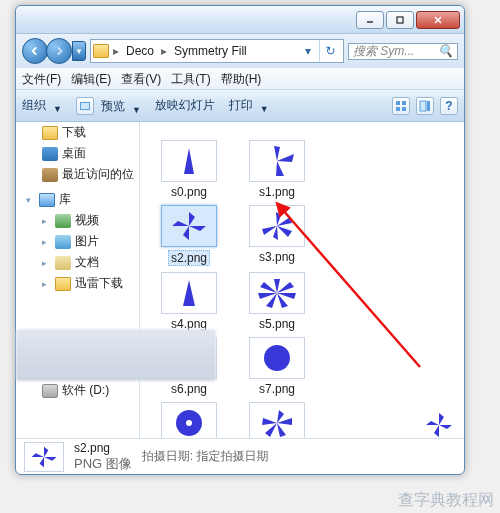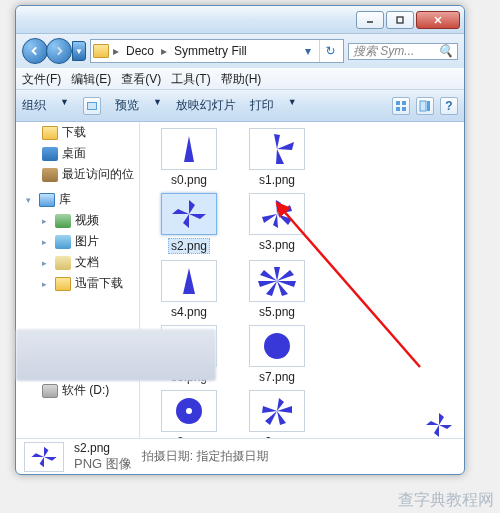--- a/index.html
+++ b/index.html
@@ -18,41 +18,41 @@
 .folder-ico{width:16px;height:14px;background:linear-gradient(#fde79a,#f2c24c);border:1px solid #c99a2d;border-radius:1px}
 .crumb{padding:2px 3px;color:#222}
 .crumb-sep{color:#666}
 .addr-drop{margin-left:auto;color:#3a69a0;padding:0 4px}
 .refresh{width:22px;display:flex;align-items:center;justify-content:center;border-left:1px solid #c5d6e7;color:#2a71b6;height:100%}
 .search-box{width:110px;height:17px;border:1px solid #8aa8c3;background:#fff;display:flex;align-items:center;padding:0 4px;color:#888;font-style:italic}
 .search-box .mag{margin-left:auto;color:#3a69a0}
 .menubar{height:22px;background:linear-gradient(#f8fbfe,#eaf1f9);border-top:1px solid #fff;border-bottom:1px solid #c9d8e8;display:flex;align-items:center;padding:0 6px;gap:10px}
 .menubar span{color:#222}
 .toolbar{height:32px;background:linear-gradient(#ebf3fb,#d2e4f5,#c5dbf1);border-bottom:1px solid #a9c2db;display:flex;align-items:center;padding:0 6px;gap:14px;color:#17365a}
-.tb-item{display:flex;align-items:flex-start;gap:14px}
+.tb-item{display:flex;align-items:flex-end;gap:7px}
 .tb-item .drop{color:#17365a;font-size:9px}
 .tb-right{margin-left:auto;display:flex;align-items:center;gap:6px}
 .tb-ico{width:18px;height:18px;border:1px solid #9ab7d4;border-radius:2px;background:linear-gradient(#fdfeff,#e4eef8);display:flex;align-items:center;justify-content:center}
 .body-split{display:flex;height:316px}
 .tree{width:124px;border-right:1px solid #d8e2ed;overflow:hidden;padding:0 0}
 .tree-item{display:flex;align-items:center;gap:4px;padding:2px 4px 2px 10px;color:#222;white-space:nowrap}
 .tree-item.group{font-weight:normal;margin-top:4px}
 .tree-sub{padding-left:26px}
 .tri{width:9px;display:inline-block;color:#7a98b7;font-size:9px}
 .ico-sm{width:16px;height:14px;display:inline-block}
 .ico-dl{background:linear-gradient(#fde79a,#f2c24c);border:1px solid #c99a2d;border-radius:1px}
 .ico-desk{background:linear-gradient(#5aa0e0,#2a71b6);border-radius:2px}
 .ico-recent{background:linear-gradient(#c8a36b,#9c7640);border-radius:2px}
 .ico-lib{background:linear-gradient(#bfe2ff,#5aa0e0);border:1px solid #3a7ab5;border-radius:1px}
 .ico-vid{background:linear-gradient(#a4d4a4,#4b9e4b);border-radius:2px}
 .ico-pic{background:linear-gradient(#9fd4f0,#4a9cd4);border-radius:2px}
 .ico-doc{background:linear-gradient(#f2e6b0,#d9c06c);border-radius:2px}
 .ico-comp{background:linear-gradient(#c8d8e8,#8fa9c5);border-radius:2px}
 .ico-drv{background:linear-gradient(#d8d8d8,#a8a8a8);border:1px solid #888;border-radius:2px}
-.grid{flex:1;padding:6px 4px;overflow:hidden;position:relative}
+.grid{flex:1;padding:18px 4px;overflow:hidden;position:relative}
 .row{display:flex;gap:18px;margin-bottom:6px;margin-left:10px}
 .thumb{width:70px;text-align:center}
 .thumb .box{width:56px;height:42px;margin:0 auto 3px;background:#fff;border:1px solid #c8d4e2;display:flex;align-items:center;justify-content:center;padding:2px}
 .thumb.sel .box{background:#d6e8fb;border:1px solid #7fb4e8;box-shadow:0 0 3px rgba(60,120,200,.5)}
 .thumb.sel .lbl{background:#d6e8fb;border:1px dotted #7fb4e8;padding:0 2px;display:inline-block}
 .lbl{color:#222}
 .shape{width:46px;height:34px}
 .arrow-red{position:absolute;left:130px;top:75px;pointer-events:none}
 .blur-box{position:absolute;left:16px;top:329px;width:200px;height:52px;background:linear-gradient(#e1e6ef,#cdd5e3);border-radius:3px;filter:blur(1px)}
 .preview-ico{position:absolute;right:8px;top:286px;width:34px;height:34px}

